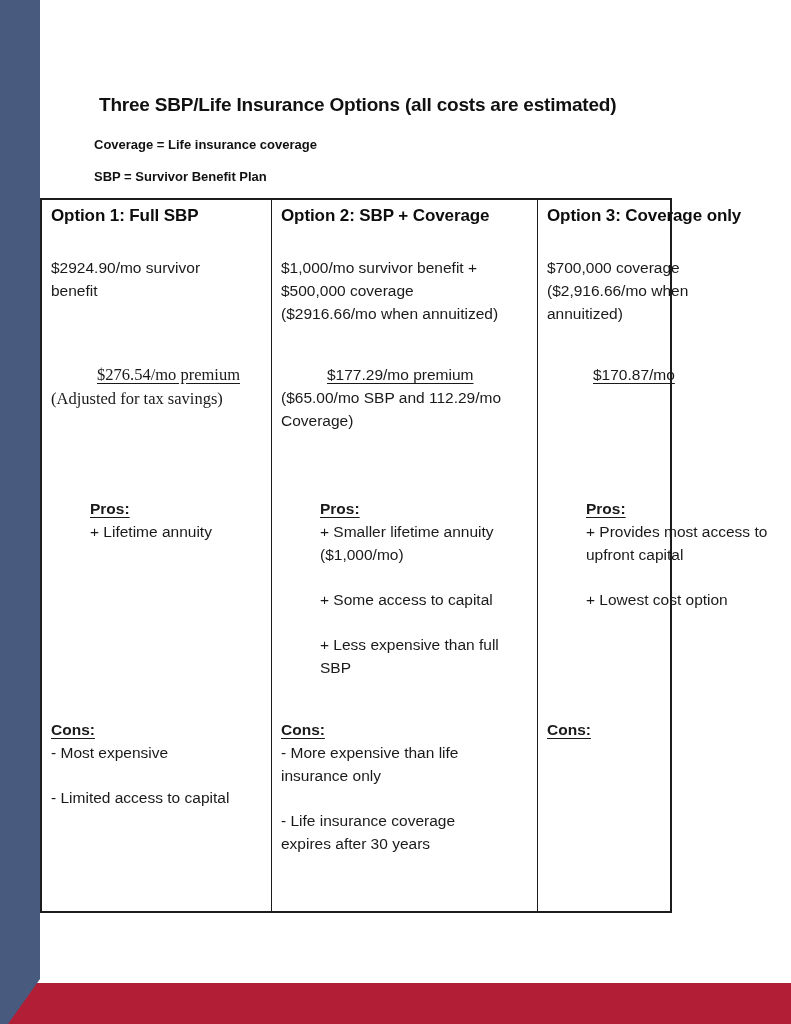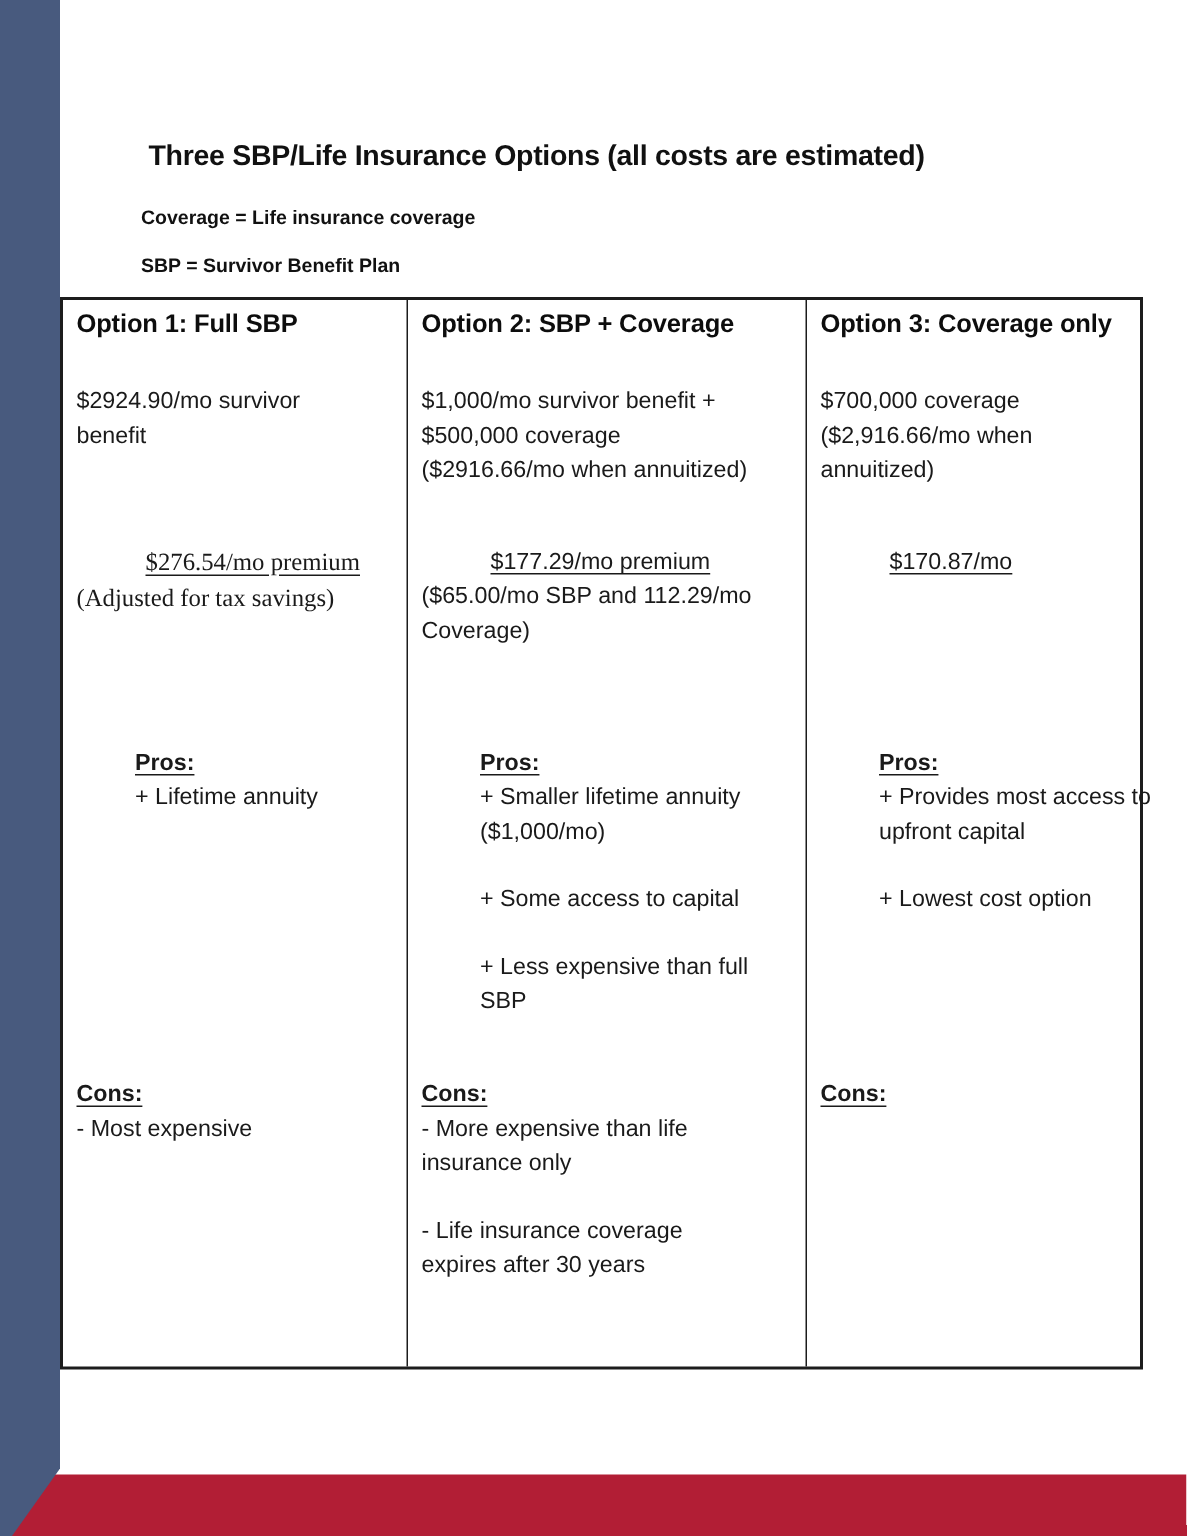--- a/index.html
+++ b/index.html
@@ -35,21 +35,21 @@
     letter-spacing: -0.2px;
     color: #111;
   }
   .legend-line { position: absolute; left: 94px; font-size: 13px; font-weight: bold; color: #111; }
   .legend-1 { top: 137px; }
   .legend-2 { top: 169px; }
 
   
   .options-table {
     position: absolute; left: 40px; top: 198px;
-    width: 722px; height: 715px;
+    width: 632px; height: 715px;
     box-sizing: border-box;
     border: 2px solid #1c1c1c;
     display: grid;
     grid-template-columns: 230px 266px 247px;
     background: #fff;
     z-index: 3;
   }
   .option-col { box-sizing: border-box; display: flex; flex-direction: column; }
   .option-col.divided { border-right: 1px solid #1c1c1c; }
 
@@ -101,20 +101,21 @@
       <div class="premium-amount">$276.54/mo premium</div>
       <div class="premium-note">(Adjusted for tax savings)</div>
     </div>
     <div class="cell pros-cell">
       <div class="section-label">Pros:</div>
       <div class="list-item">+ Lifetime annuity</div>
     </div>
     <div class="cell cons-cell">
       <div class="section-label">Cons:</div>
       <div class="list-item">- Most expensive</div>
+      <div class="list-item">- Limited access to capital</div>
     </div>
   </div>
 
   <div class="option-col divided">
     <div class="cell header-cell">Option 2: SBP + Coverage</div>
     <div class="cell benefit-cell">
       <div class="cell-text">$1,000/mo survivor benefit +
 $500,000 coverage
 ($2916.66/mo when annuitized)</div>
     </div>

